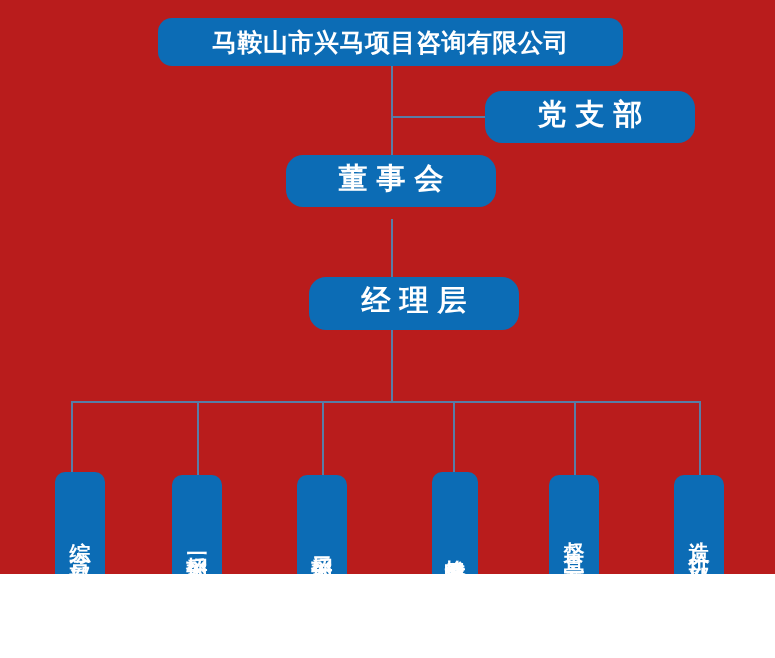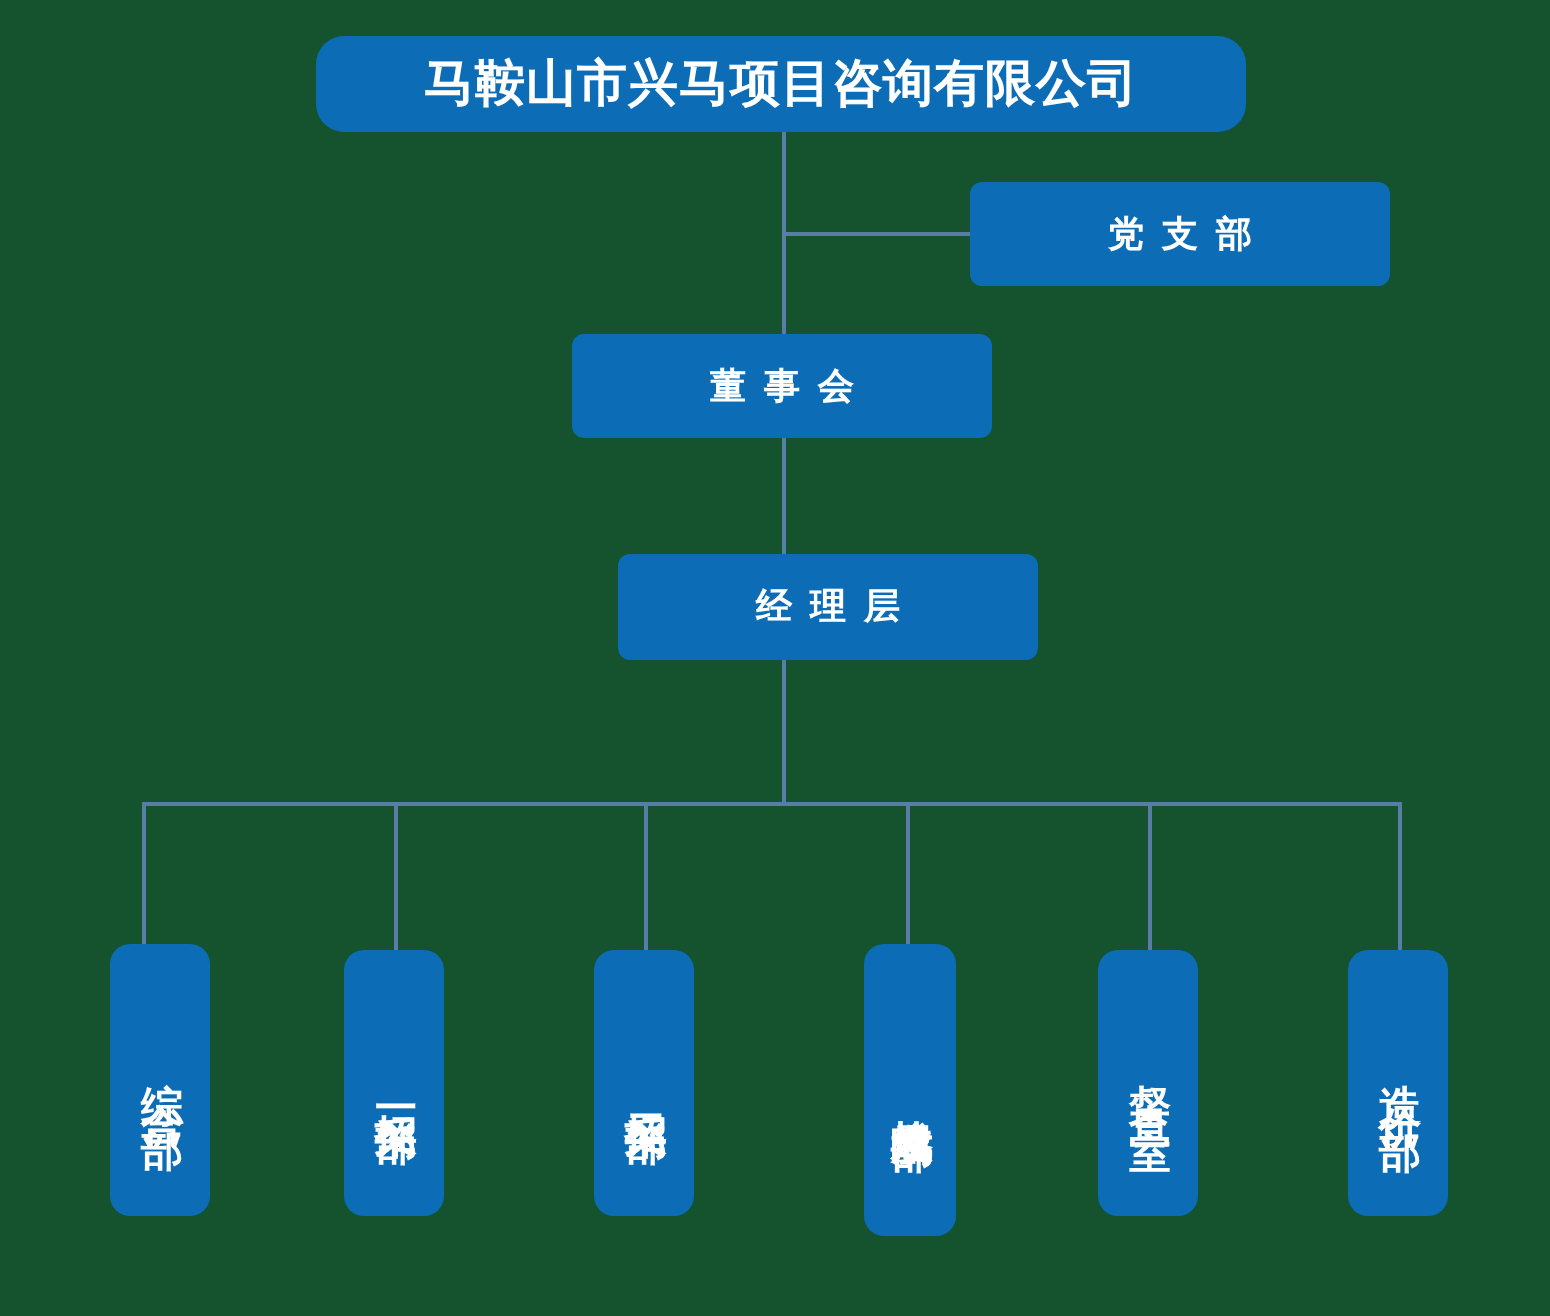--- a/index.html
+++ b/index.html
@@ -6,22 +6,22 @@
     margin: 0;
     padding: 0;
     background: #ffffff;
   }
   body {
     font-family: "Liberation Sans", "DejaVu Sans", sans-serif;
   }
   #chart-canvas {
     position: relative;
     width: 775px;
-    height: 658px;
-    background: #14532d;
+    height: 574px;
+    background: #b91c1c;
     overflow: hidden;
   }
 
   
   .connector {
     position: absolute;
     background: #587da6;
   }
   .connector.v { width: 2px; }
   .connector.h { height: 2px; }
@@ -39,24 +39,25 @@
     line-height: 1.05;
     text-align: center;
   }
 
   .node.company {
     border-radius: 14px;
     font-size: 25px;
     letter-spacing: 0.5px;
   }
   .node.wide {
-    border-radius: 6px;
-    font-size: 18px;
+    border-radius: 17px;
+    font-size: 29px;
     letter-spacing: 9px;
     text-indent: 9px;
+    font-family: Liberation Mono, monospace;
   }
   .node.dept {
     border-radius: 10px;
     font-size: 21px;
     writing-mode: vertical-rl;
     text-orientation: upright;
     letter-spacing: 2px;
     padding: 10px 0;
   }
   .node.dept.loose { letter-spacing: 11px; }
@@ -68,21 +69,21 @@
 <div id="chart-canvas">
 
   <div class="node company" style="left:158px; top:18px; width:465px; height:48px;">马鞍山市兴马项目咨询有限公司</div>
 
   <div class="connector v" style="left:391px; top:66px; height:101px;"></div>
 
   <div class="connector h" style="left:391px; top:116px; width:94px;"></div>
 
   <div class="node wide" style="left:485px; top:91px; width:210px; height:52px;">党支部</div>
 
-  <div class="node wide" style="left:286px; top:167px; width:210px; height:52px;">董事会</div>
+  <div class="node wide" style="left:286px; top:155px; width:210px; height:52px;">董事会</div>
 
   <div class="connector v" style="left:391px; top:219px; height:58px;"></div>
 
   <div class="node wide" style="left:287px; top:277px; width:210px; height:53px;margin-left:22px;">经理层</div>
 
   <div class="connector v" style="left:391px; top:330px; height:73px;"></div>
 
   <div class="connector h" style="left:71px; top:401px; width:630px;"></div>
 
   <div class="connector v" style="left:71px;  top:401px; height:74px;"></div>

